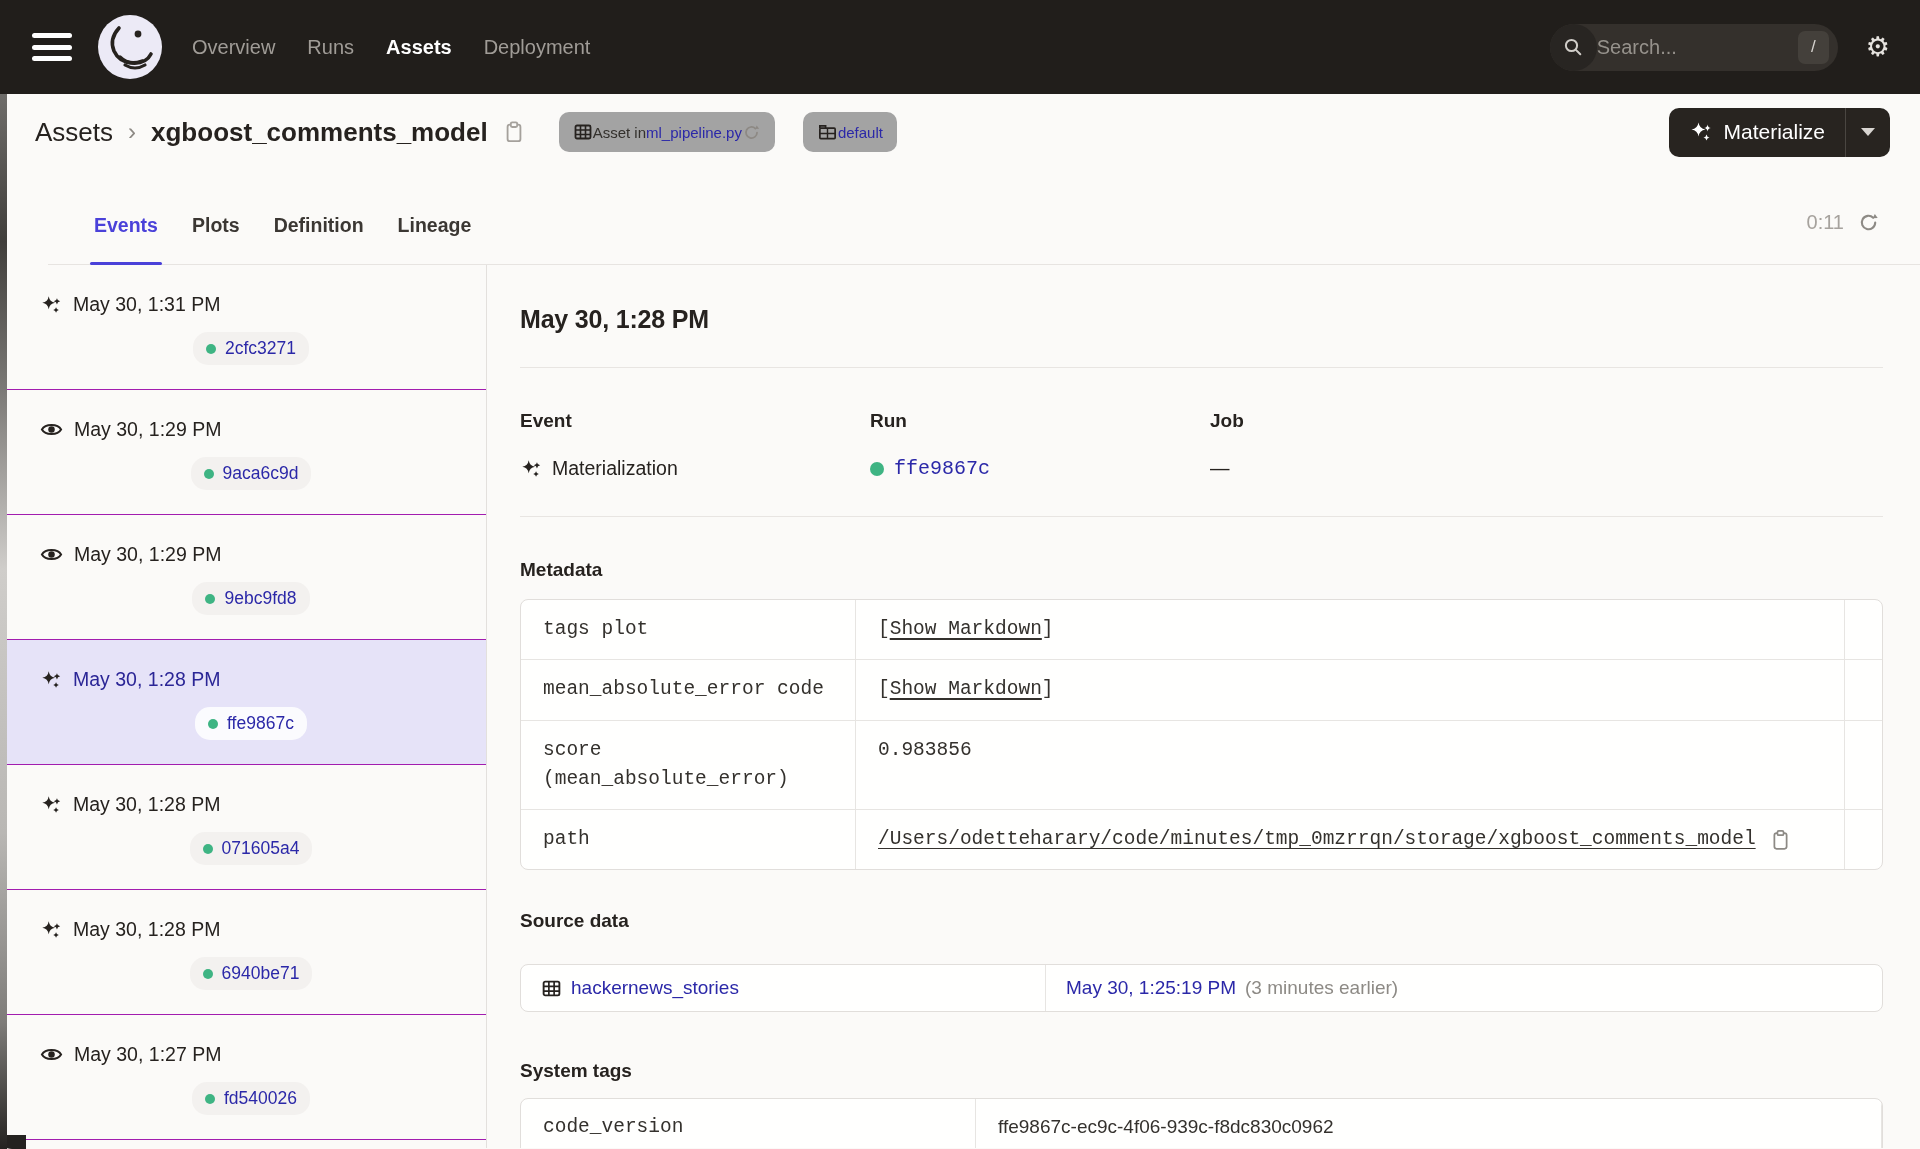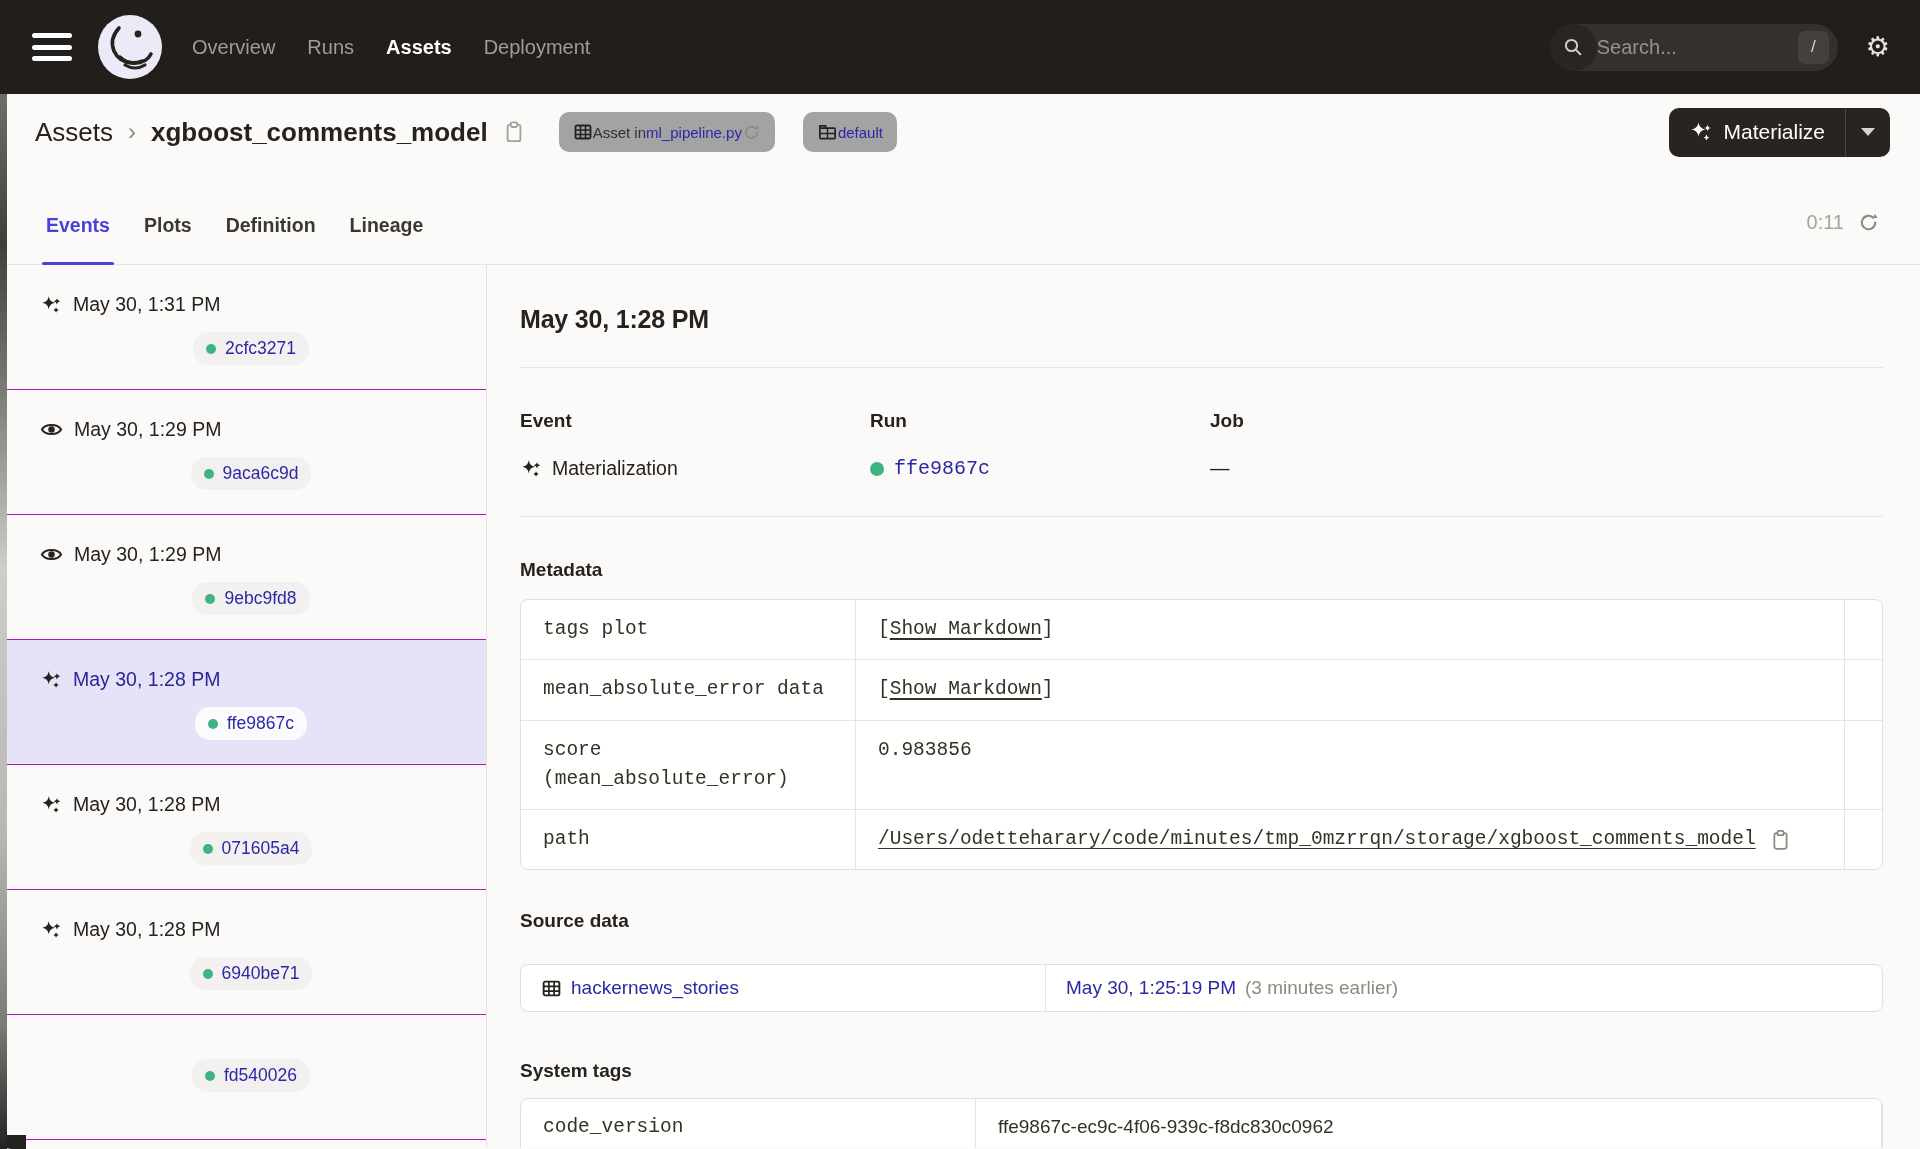--- a/index.html
+++ b/index.html
@@ -48,21 +48,21 @@
   .mat-btn {
     height:49px; background:#282420; border-radius:10px; display:flex; align-items:stretch;
     color:#fff; overflow:hidden; cursor:pointer;
   }
   .mat-main { display:flex; align-items:center; gap:10px; padding:0 20px; font-size:21px; font-weight:500; }
   .mat-divider { width:1px; background:#4a4641; margin:0; }
   .mat-caret { width:44px; display:flex; align-items:center; justify-content:center; }
   .caret-down { width:0; height:0; border-left:7px solid transparent; border-right:7px solid transparent; border-top:8px solid #d8d5d1; }
 
   
-  .tabs-row { height:95px; display:flex; align-items:flex-end; padding:0 40px 0 42px; border-bottom:1px solid #e7e4e1; position:relative; }
+  .tabs-row { height:95px; display:flex; align-items:flex-end; padding:0 40px 0 42px; border-bottom:1px solid #e7e4e1; position:relative;margin-left:48px; }
   .tab { font-size:19.5px; font-weight:600; color:#3b3733; padding:0 4px 27px 4px; margin-right:26px; cursor:pointer; position:relative; }
   .tab.active { color:var(--accent,#4a41d9); }
   .tab.active::after { content:""; position:absolute; left:0; right:0; bottom:-1px; height:3px; background:var(--accent,#4a41d9); border-radius:2px; }
   .refresh-wrap { position:absolute; right:40px; bottom:30px; display:flex; align-items:center; gap:13px; color:#a6a29d; }
   .refresh-count { font-size:20px; }
   .refresh-icon { color:#8d8a85; cursor:pointer; display:flex; }
 
   
   .content { display:flex; height:883px; }
   .sidebar { width:487px; flex:0 0 auto; border-right:1px solid #e3e0dd; overflow:hidden; }
@@ -336,20 +336,30 @@
 
       <span class="event-time">May 30, 1:28 PM</span>
     </div>
     <span class="run-badge">
       <span class="run-dot"></span>
       <span class="run-id">6940be71</span>
     </span>
   </div>
 
   <div class="event-item observation">
+    <div class="event-time-row">
+
+      <span class="ic ic-eye">
+        <svg width="23" height="23" viewBox="0 0 24 24">
+              <path d="M2 12 C5.5 5.8 18.5 5.8 22 12 C18.5 18.2 5.5 18.2 2 12 Z" fill="none" stroke="currentColor" stroke-width="2.1"></path>
+              <circle cx="12" cy="12" r="3.4" fill="currentColor"></circle>
+            </svg>
+      </span>
+      <span class="event-time">May 30, 1:27 PM</span>
+    </div>
     <span class="run-badge">
       <span class="run-dot"></span>
       <span class="run-id">fd540026</span>
     </span>
   </div>
 </div>
 
   <div class="main">
     <div class="detail-title">May 30, 1:28 PM</div>
     <div class="rule rule-1"></div>
@@ -386,21 +396,21 @@
     <div class="rule rule-2"></div>
 
     <div class="section-h">Metadata</div>
     <div class="tbl">
       <div class="tbl-row">
         <div class="cell key mono">tags plot</div>
         <div class="cell val mono"><span class="md-link"><span>[</span><u>Show Markdown</u><span>]</span></span></div>
         <div class="cell"></div>
       </div>
       <div class="tbl-row">
-        <div class="cell key mono">mean_absolute_error data</div>
+        <div class="cell key mono">mean_absolute_error code</div>
         <div class="cell val mono"><span class="md-link"><span>[</span><u>Show Markdown</u><span>]</span></span></div>
         <div class="cell"></div>
       </div>
       <div class="tbl-row">
         <div class="cell key mono">score
 (mean_absolute_error)</div>
         <div class="cell val mono">0.983856</div>
         <div class="cell"></div>
       </div>
       <div class="tbl-row">

